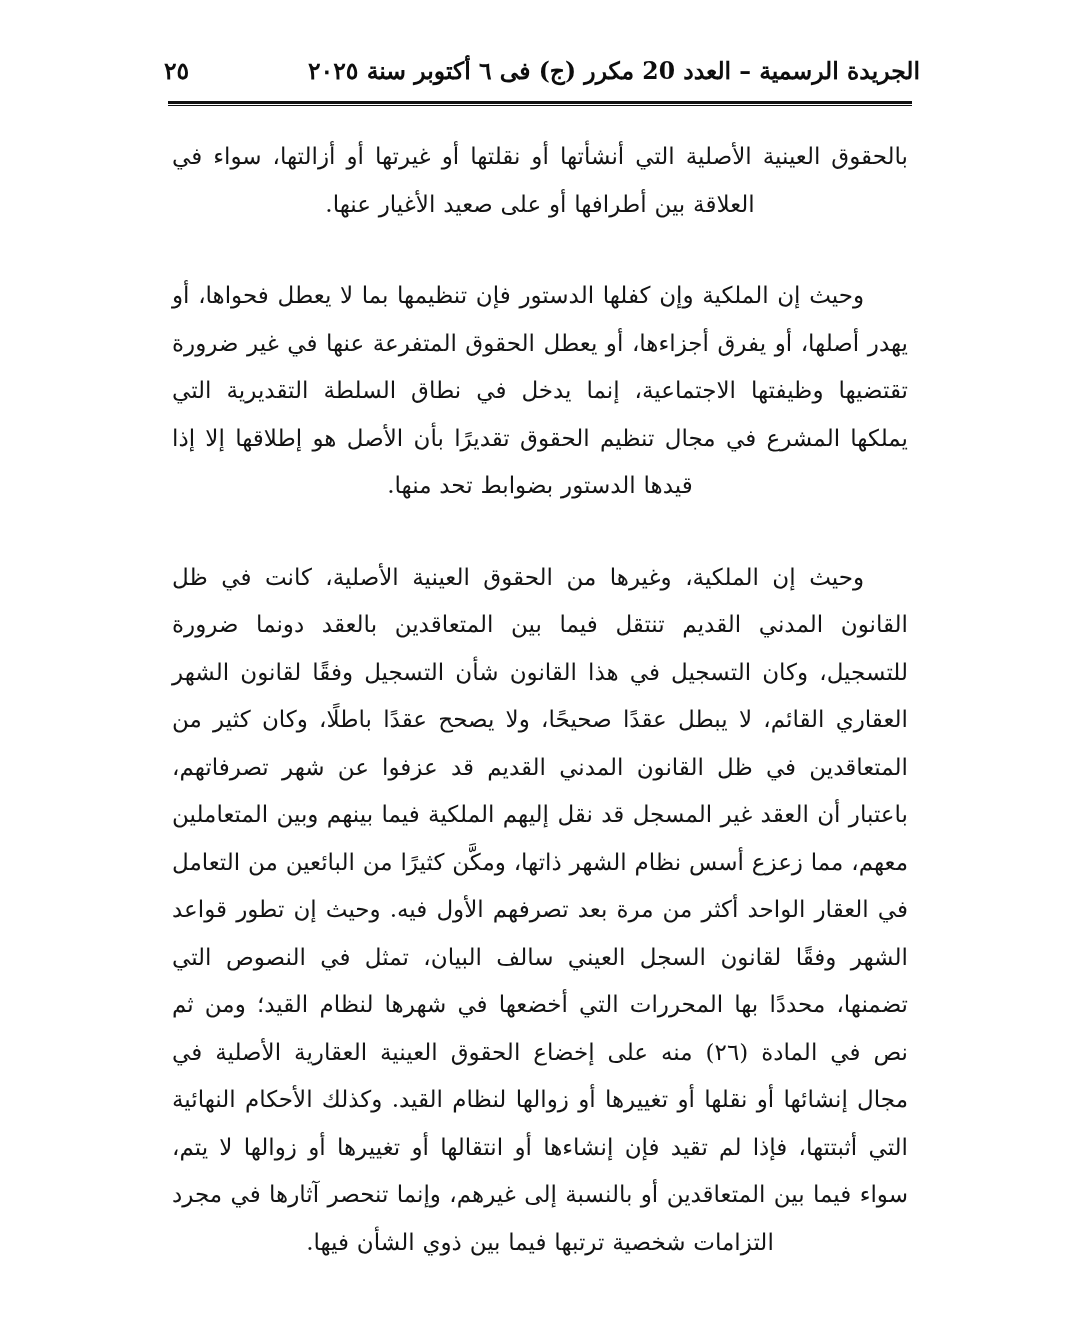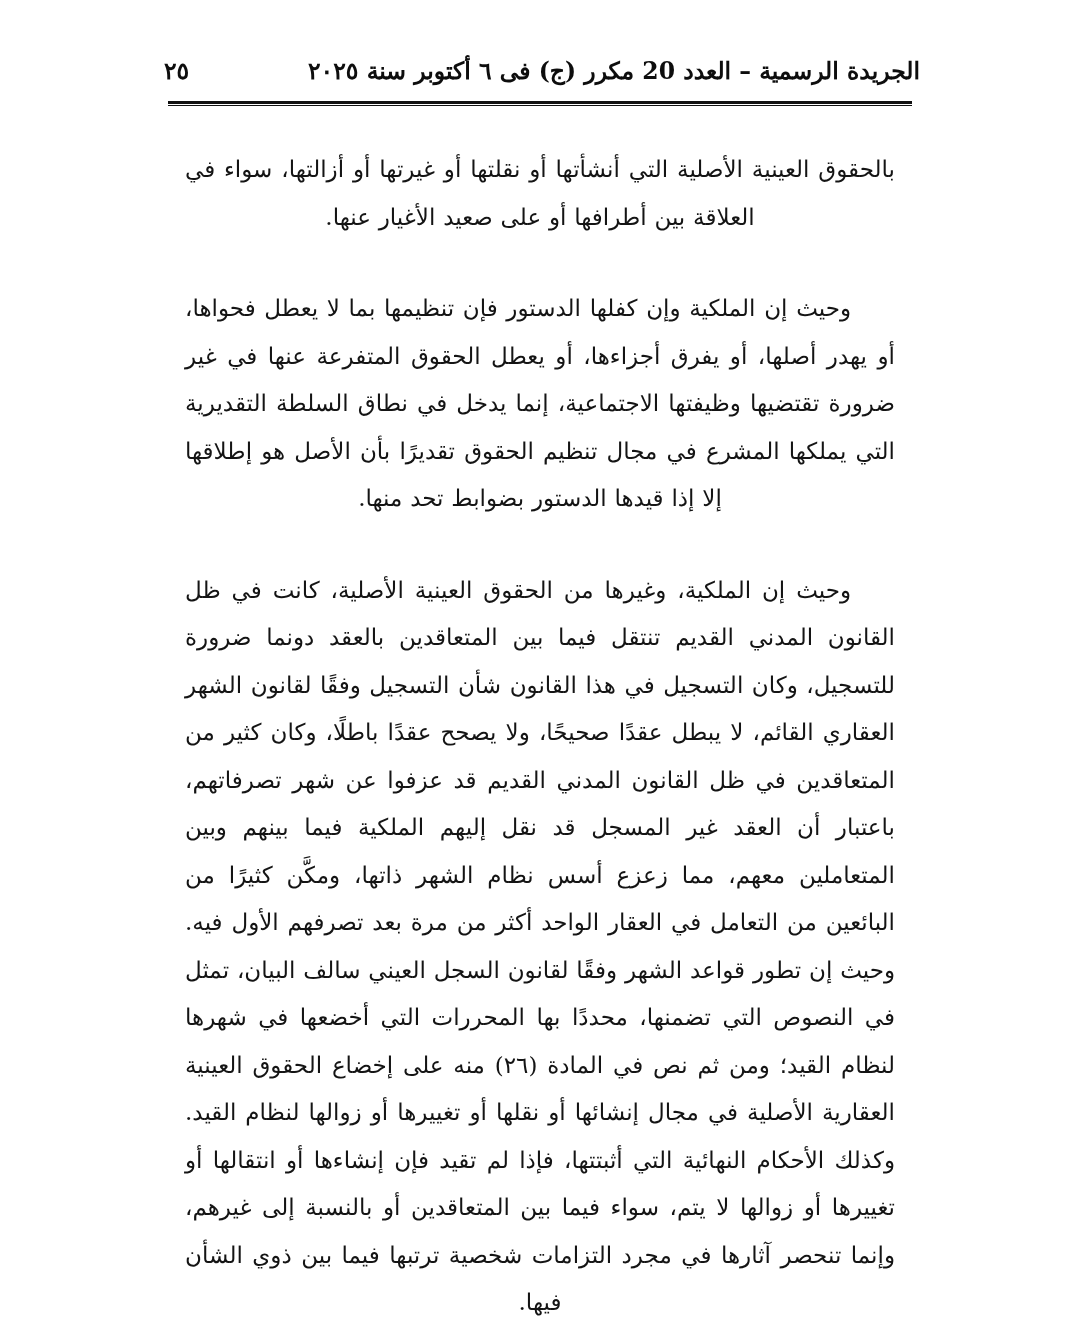--- a/index.html
+++ b/index.html
@@ -95,21 +95,21 @@
     text-align: justify;
     text-justify: inter-word;
   }
 
   .para {
     font-family: "DejaVu Serif", "Liberation Serif", serif;
     font-size: 23px;
     font-weight: 400;
     line-height: 47.5px;
     color: #141414;
-    margin: 13px;
+    margin: 0;
     text-align: justify;
     text-align-last: center;
     direction: rtl;
     unicode-bidi: plaintext;
     word-spacing: 0.5px;
   }
 
   .para + .para {
     margin-top: 44px;
   }

